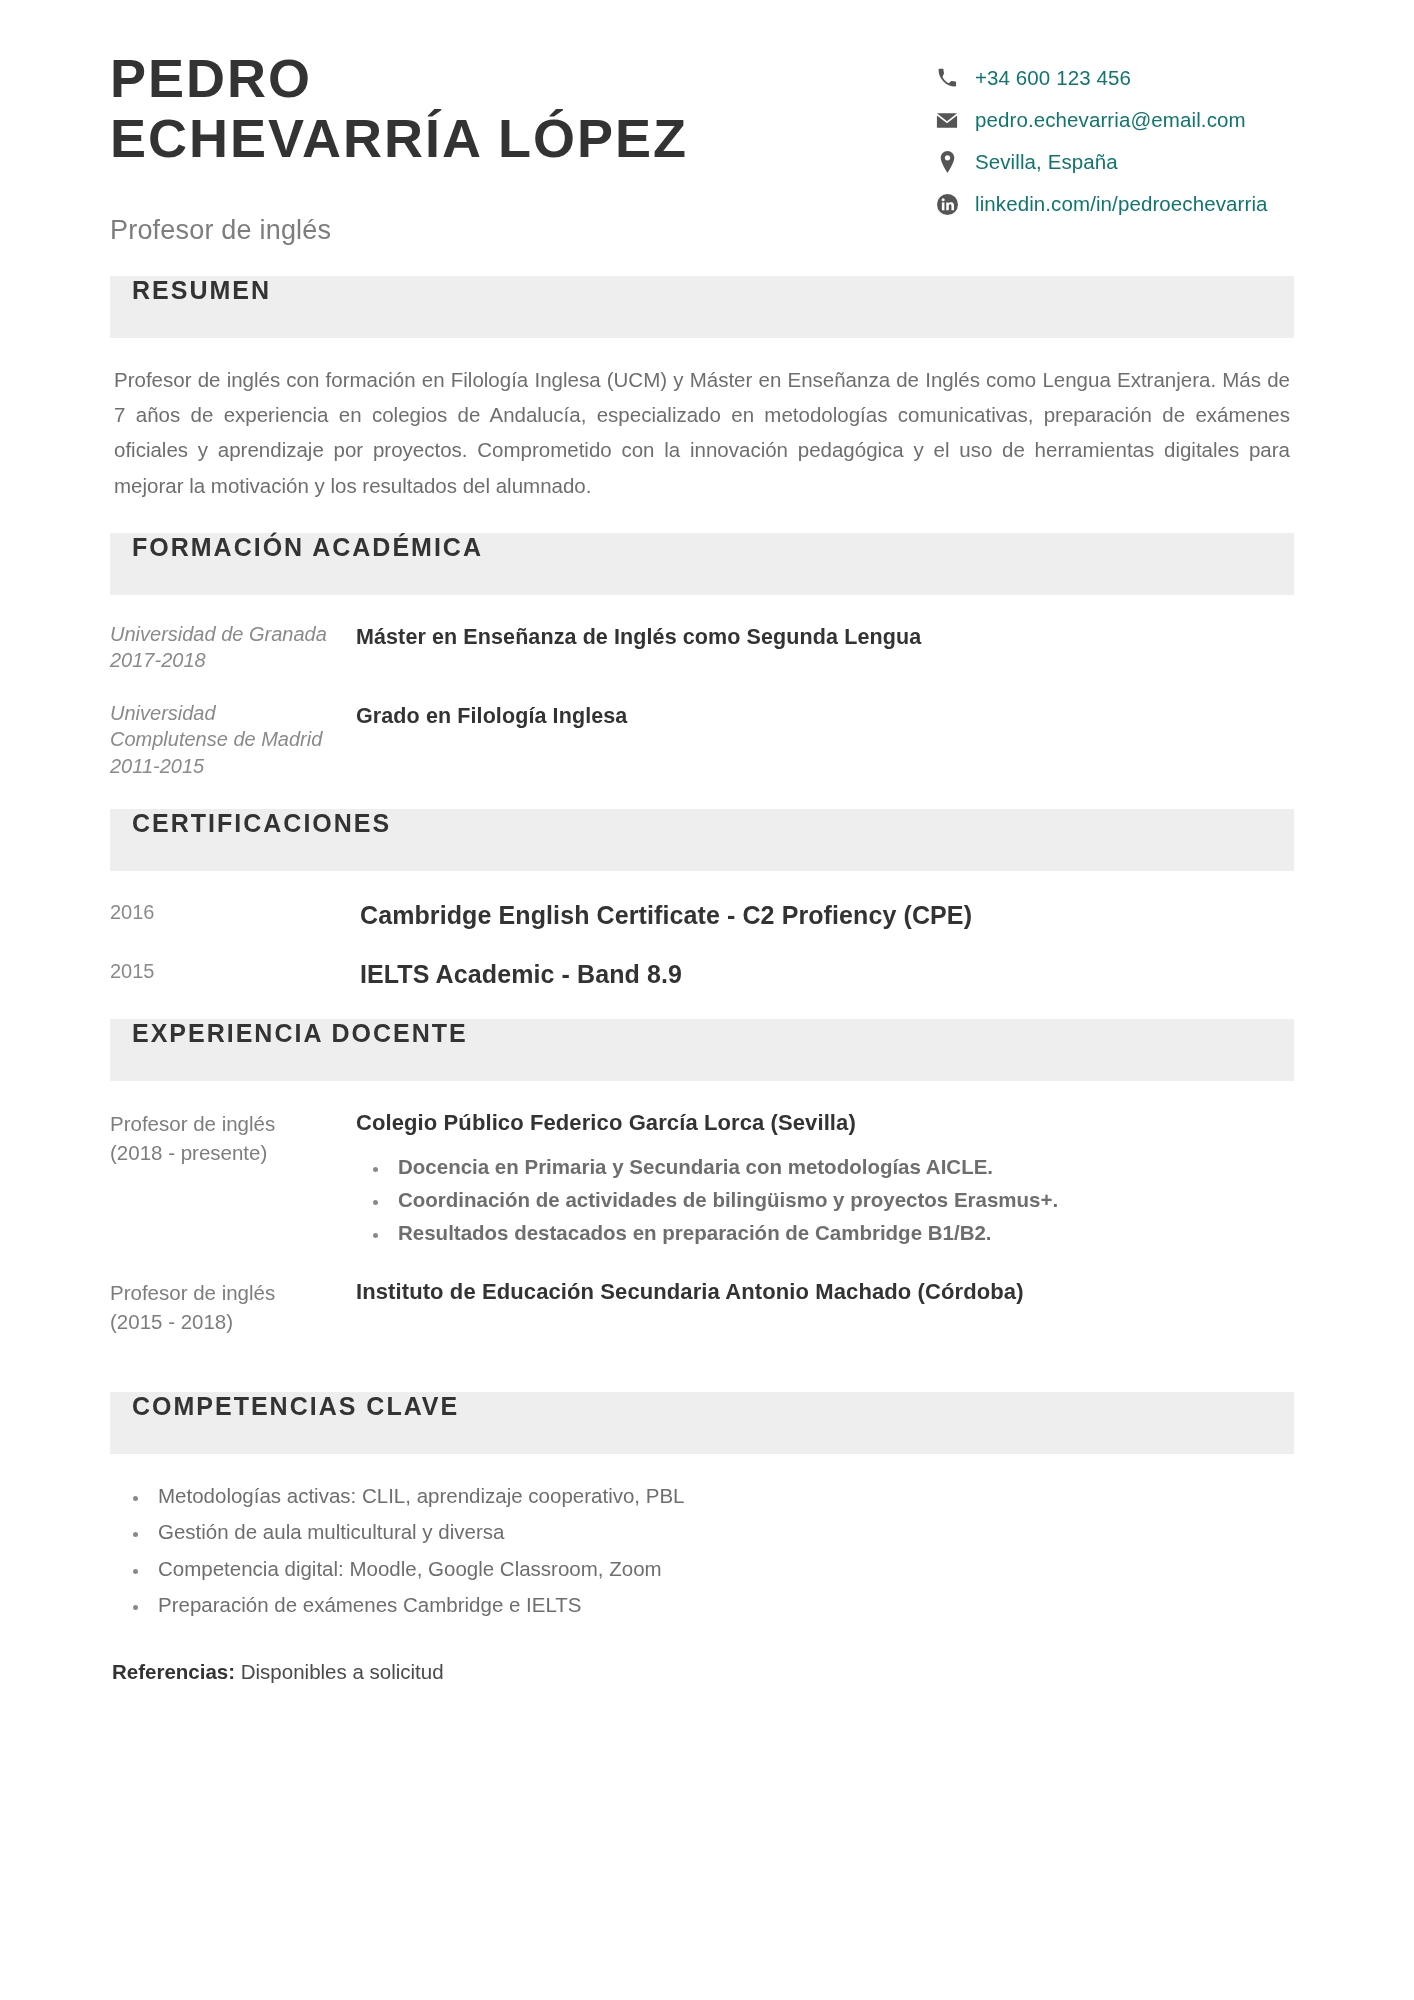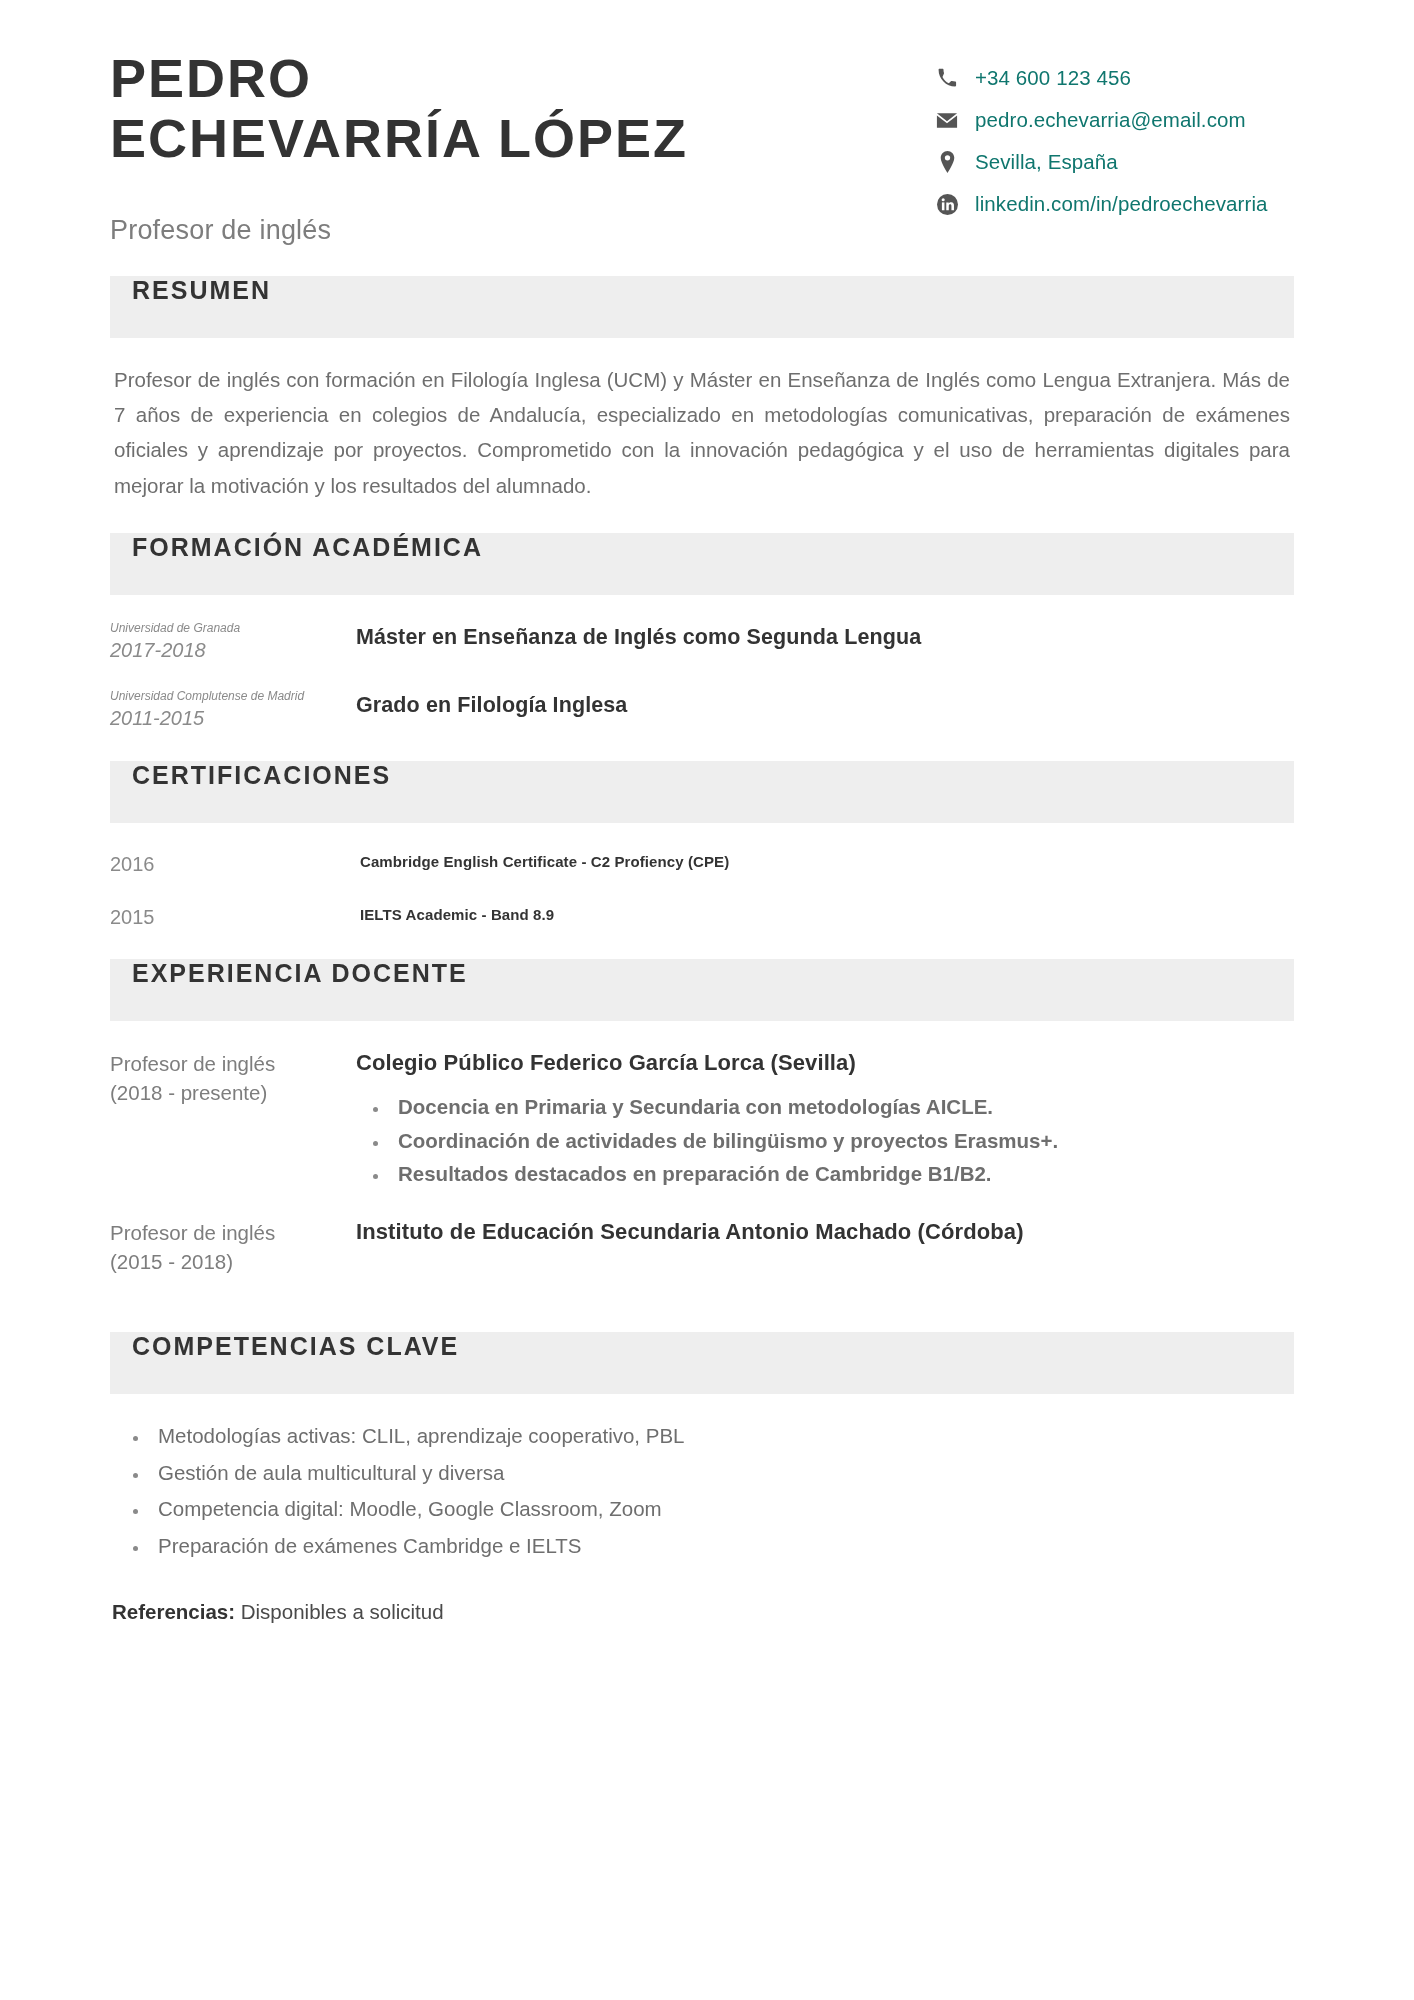--- a/index.html
+++ b/index.html
@@ -115,21 +115,21 @@
   }
   .entry-left {
     flex: 0 0 246px;
     padding-right: 18px;
     box-sizing: border-box;
   }
   .entry-right {
     flex: 1 1 auto;
   }
   .edu-org {
-    font-size: 12px;
+    font-size: 20px;
     font-style: italic;
     color: #8a8a8a;
     line-height: 1.32;
   }
   .edu-dates {
     font-size: 20px;
     font-style: italic;
     color: #8a8a8a;
     line-height: 1.32;
   }
@@ -141,21 +141,21 @@
     letter-spacing: 0.1px;
   }
 
   
   .cert-entry { margin-top: 30px; }
   .cert-year {
     font-size: 20px;
     color: #8a8a8a;
   }
   .cert-name {
-    font-size: 15px;
+    font-size: 25px;
     font-weight: 700;
     color: #333333;
     padding-left: 4px;
     letter-spacing: 0.1px;
   }
   .cert-entry .entry-left { flex: 0 0 246px; }
 
   
   .exp-entry { margin-top: 28px; }
   .exp-role {

